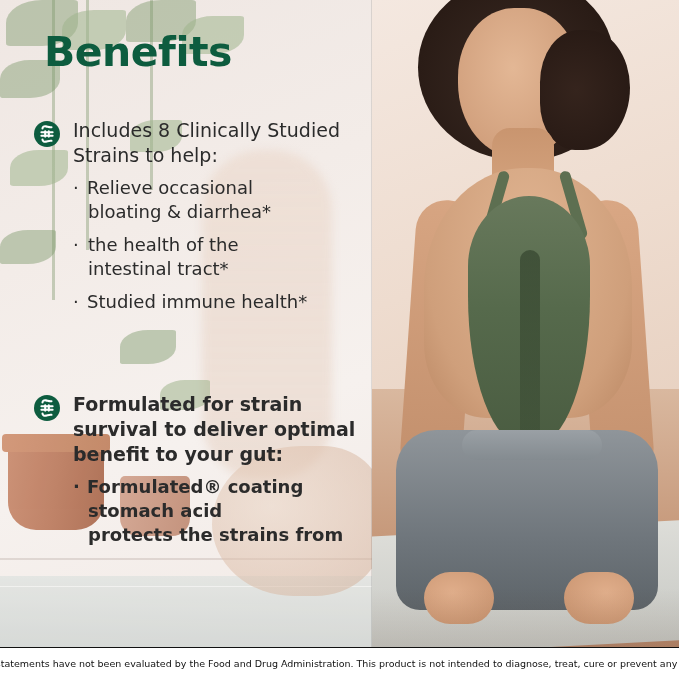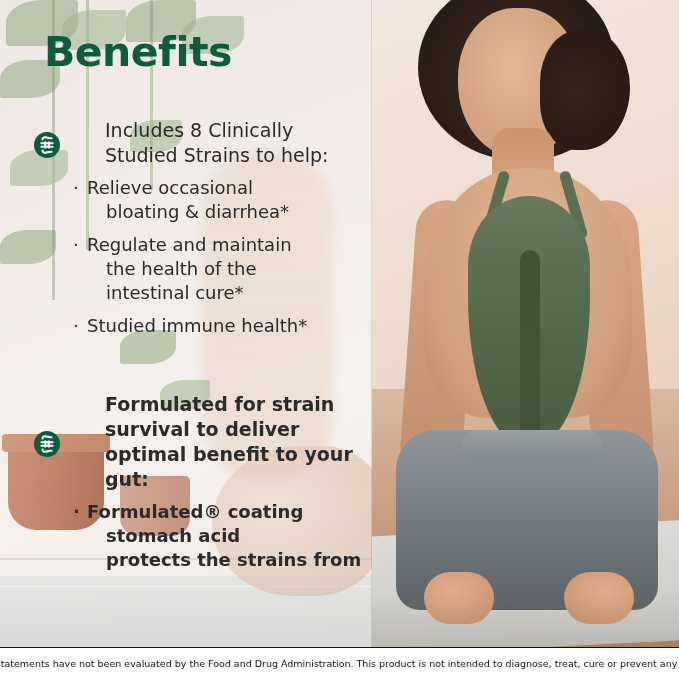--- a/index.html
+++ b/index.html
@@ -141,22 +141,21 @@
   .block {
     position: absolute;
     left: 34px;
     width: 330px;
   }
   #block-1 { top: 118px; }
   #block-2 { top: 392px; font-weight: bold; }
 
   .block-head {
     display: flex;
-    align-items: center;
-    gap: 32px;
+    align-items: flex-start;
   }
   .bullet-icon {
     flex: 0 0 auto;
     width: 26px;
     height: 26px;
     border-radius: 50%;
     background: #0d5c3f;
     position: relative;
     margin-top: 3px;
   }
@@ -181,21 +180,21 @@
     color: #2b2b2b;
     margin-bottom: 9px;
     font-family: "DejaVu Sans", sans-serif;
   }
   .sub-item .dot {
     position: absolute;
     left: 0;
     top: 0;
     color: #2b2b2b;
   }
-  .sub-item .indent { display:block; padding-left: 19px; }
+  .sub-item .indent { display:block; padding-left: 1px; }
 
   
   #photo {
     position: absolute;
     left: 372px;
     top: 0;
     width: 307px;
     height: 648px;
     overflow: hidden;
     background: linear-gradient(175deg, #f0e2d8 0%, #ead6c8 45%, #e3cdbd 70%, #dcc2b0 100%);
@@ -362,23 +361,22 @@
           <span class="head-text">Includes 8 Clinically Studied Strains to help:</span>
         </div>
         <ul class="sub-list">
           <li class="sub-item">
             <span class="dot">·</span>
             <span>Relieve occasional</span>
             <span class="indent">bloating &amp; diarrhea*</span>
           </li>
           <li class="sub-item">
             <span class="dot">·</span>
-            <span>Regulate and maintain</span>
             <span class="indent">the health of the</span>
-            <span class="indent">intestinal cure*</span>
+            <span class="indent">intestinal tract*</span>
           </li>
           <li class="sub-item">
             <span class="dot">·</span>
             <span>Studied immune health*</span>
           </li>
         </ul>
       </div>
 
       <div class="block" id="block-2">
         <div class="block-head">

